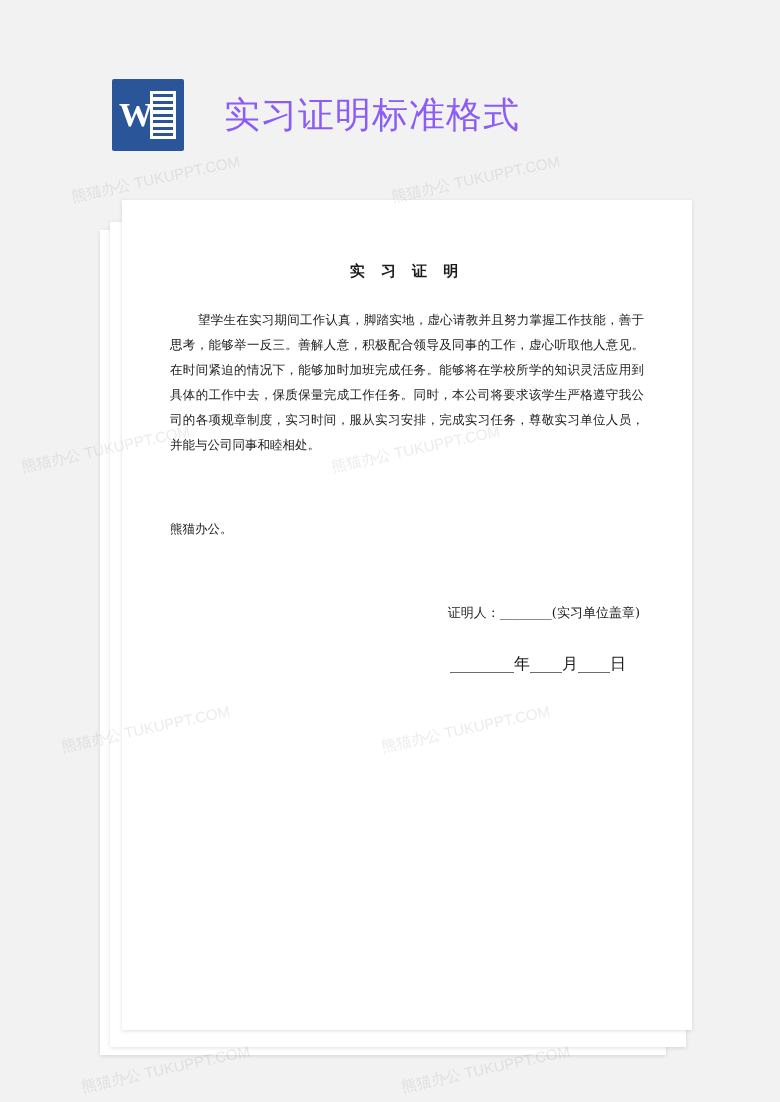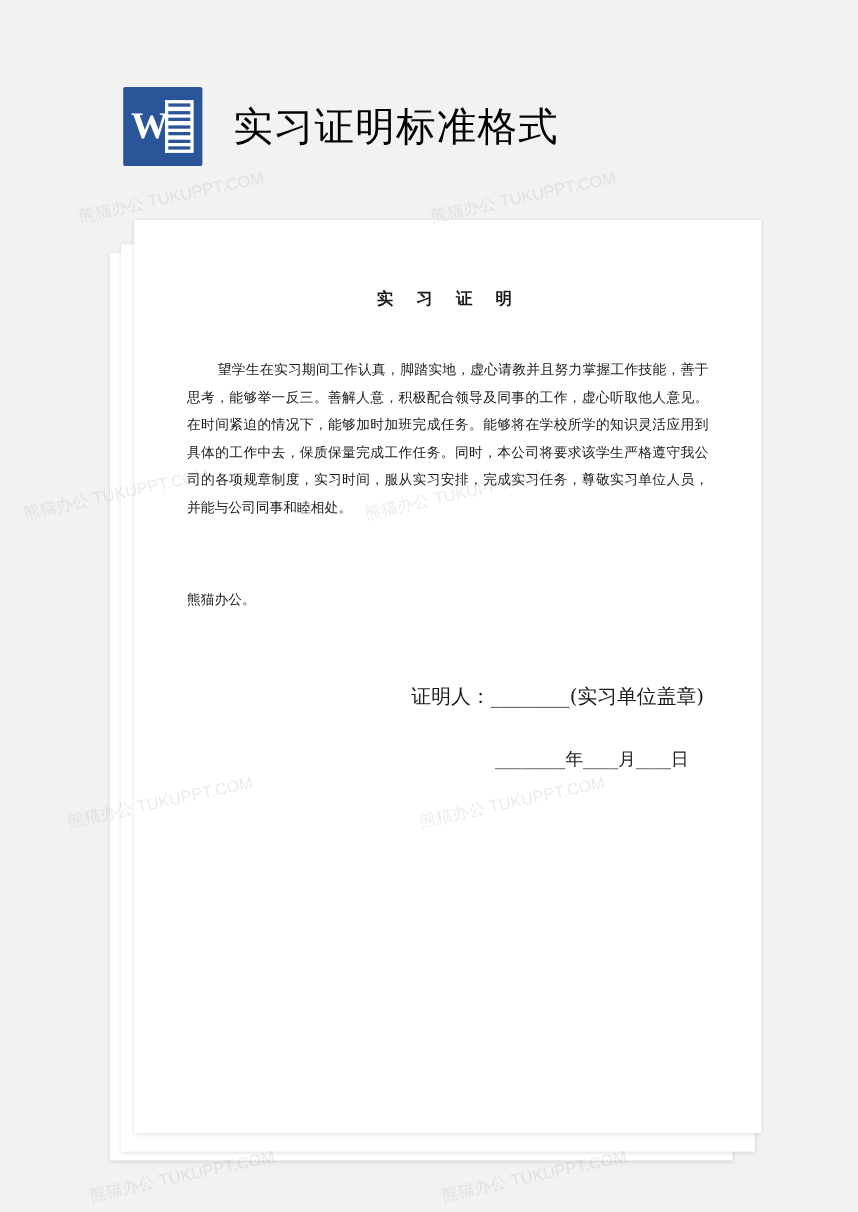--- a/index.html
+++ b/index.html
@@ -59,22 +59,22 @@
     box-sizing: border-box;
   }
   .word-logo .lines i {
     display: block;
     height: 3px;
     background: #2a5699;
     margin: 0 3px;
   }
   .page-title {
     font-size: 36px;
-    color: #000000;
-    margin-left: 28px;
+    color: #8b5cf6;
+    margin-left: 40px;
     font-family: "DejaVu Sans", sans-serif;
     font-weight: normal;
     letter-spacing: 1px;
     white-space: nowrap;
   }
 
   
   .doc-stack {
     position: absolute;
     left: 100px;
@@ -116,34 +116,34 @@
     box-sizing: border-box;
     padding: 62px 48px 0 48px;
     font-family: "DejaVu Sans", sans-serif;
     color: #1a1a1a;
   }
   .doc-title {
     text-align: center;
     font-size: 15px;
     font-weight: bold;
     letter-spacing: 6px;
-    margin-bottom: 42px;
-    font-family: Liberation Mono, monospace;
+    margin-bottom: 26px;
+    font-family: Liberation Sans, sans-serif;
   }
   .doc-p {
     font-size: 12.5px;
     line-height: 2.0;
     text-align: justify;
     margin: 0 0 12px 0;
     font-family: "DejaVu Serif", serif;
   }
   .indent { text-indent: 28px; }
 
   .sign-line {
-    font-size: 18px;
+    font-size: 13px;
     font-family: "DejaVu Serif", serif;
     text-align: right;
     padding-right: 4px;
     line-height: 2.0;
   }
   .sign-block { margin-top: 62px; }
   .date-line {
     font-size: 16px;
     font-family: "DejaVu Serif", serif;
     text-align: right;

